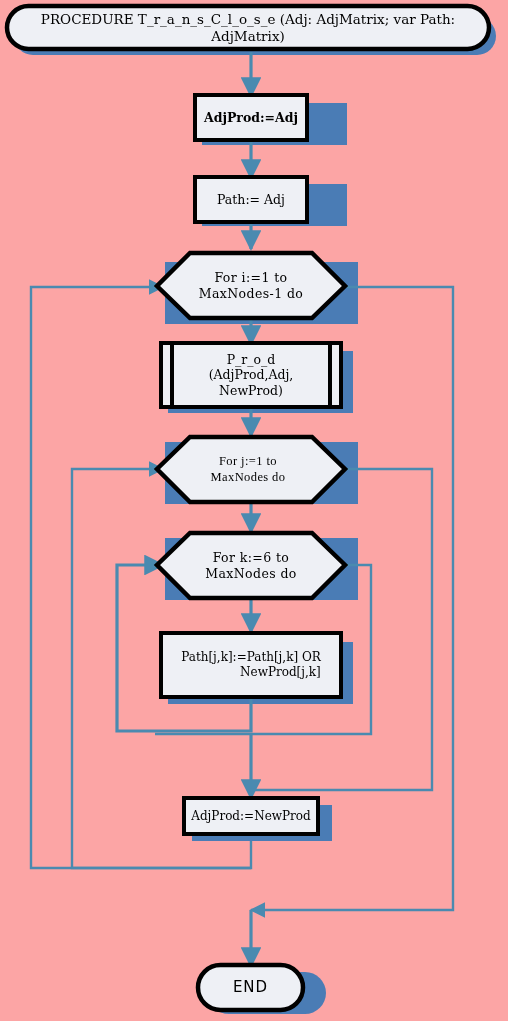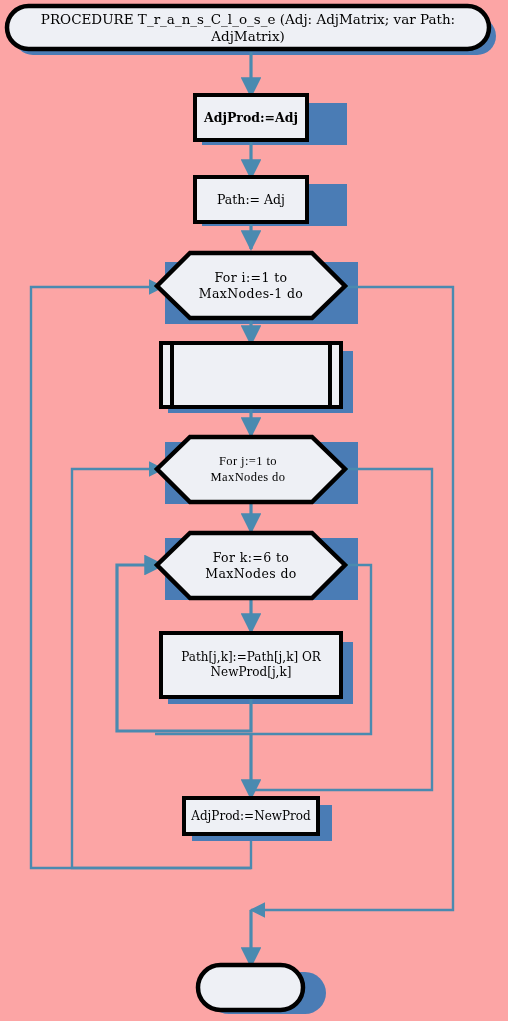--- a/index.html
+++ b/index.html
@@ -32,21 +32,21 @@
     color: #000000;
     font-family: "DejaVu Serif", "Liberation Serif", serif;
     line-height: 1.25;
     white-space: pre-line;
     pointer-events: none;
   }
   .t-title  { font-size: 13.5px; }
   .t-proc   { font-size: 12.5px; }
   .t-loop   { font-size: 12.5px; letter-spacing: 0.4px; }
   .t-sub    { font-size: 12.5px; }
-  .t-small  { font-size: 12px; }
+  .t-small  { font-size: 12px; text-align: right; }
   .t-end    { font-size: 15px; font-family: "DejaVu Sans", "Liberation Sans", sans-serif; letter-spacing: 1px; }
 </style>
 </head>
 <body>
 
 <div id="canvas">
 
   <svg class="layer" aria-hidden="true">
     <g fill="#4a7cb5">
 
@@ -147,26 +147,30 @@
   <div class="node-text t-title" style="left:25px; top:6px; width:446px; height:43px;">PROCEDURE T_r_a_n_s_C_l_o_s_e (Adj: AdjMatrix; var Path:
 AdjMatrix)</div>
 
   <div class="node-text t-proc" style="left:195px; top:95px; width:112px; height:45px;font-weight:bold;">AdjProd:=Adj</div>
 
   <div class="node-text t-proc" style="left:195px; top:177px; width:112px; height:45px;">Path:= Adj</div>
 
   <div class="node-text t-loop" style="left:165px; top:253px; width:172px; height:65px;">For i:=1 to
 MaxNodes-1 do</div>
 
+  <div class="node-text t-sub" style="left:178px; top:343px; width:146px; height:64px;">P_r_o_d
+(AdjProd,Adj,
+NewProd)</div>
 
   <div class="node-text t-loop" style="left:162px; top:437px; width:172px; height:65px;font-family:Liberation Serif, serif;">For j:=1 to
 MaxNodes do</div>
 
   <div class="node-text t-loop" style="left:165px; top:533px; width:172px; height:65px;">For k:=6 to
 MaxNodes do</div>
 
   <div class="node-text t-small" style="left:163px; top:633px; width:176px; height:64px;">Path[j,k]:=Path[j,k]  OR
 NewProd[j,k]</div>
 
   <div class="node-text t-small" style="left:184px; top:798px; width:134px; height:36px;">AdjProd:=NewProd</div>
 
+  <div class="node-text t-end" style="left:198px; top:965px; width:105px; height:45px;">END</div>
 
 </div>
 
 </body></html>

